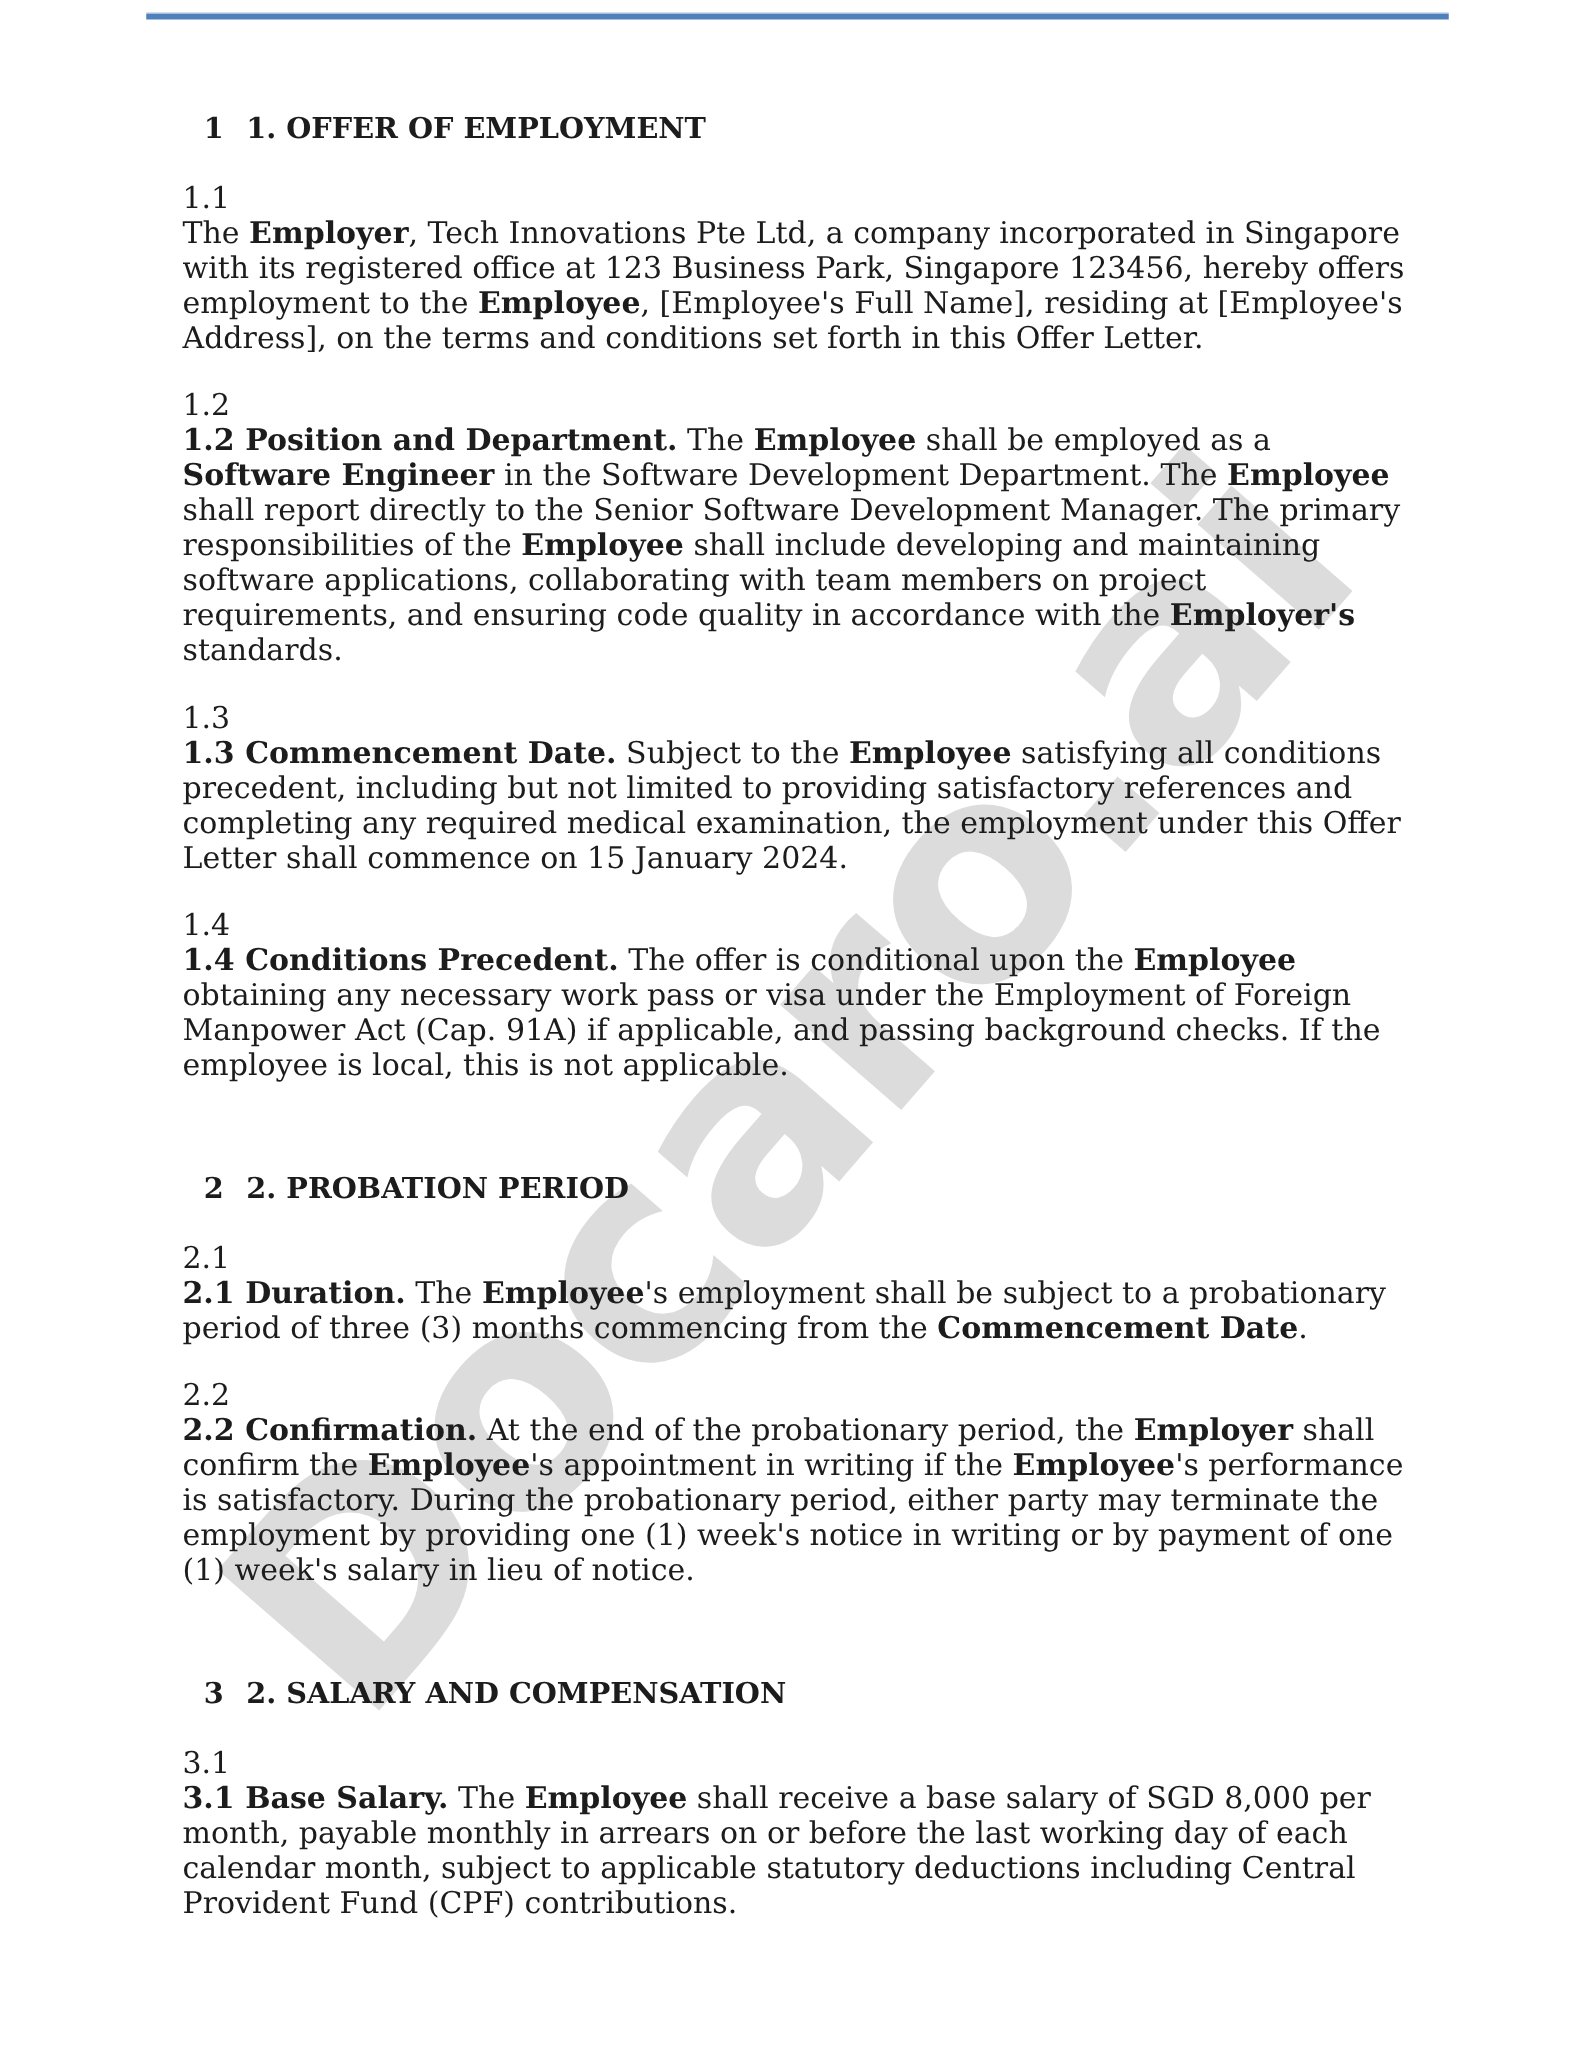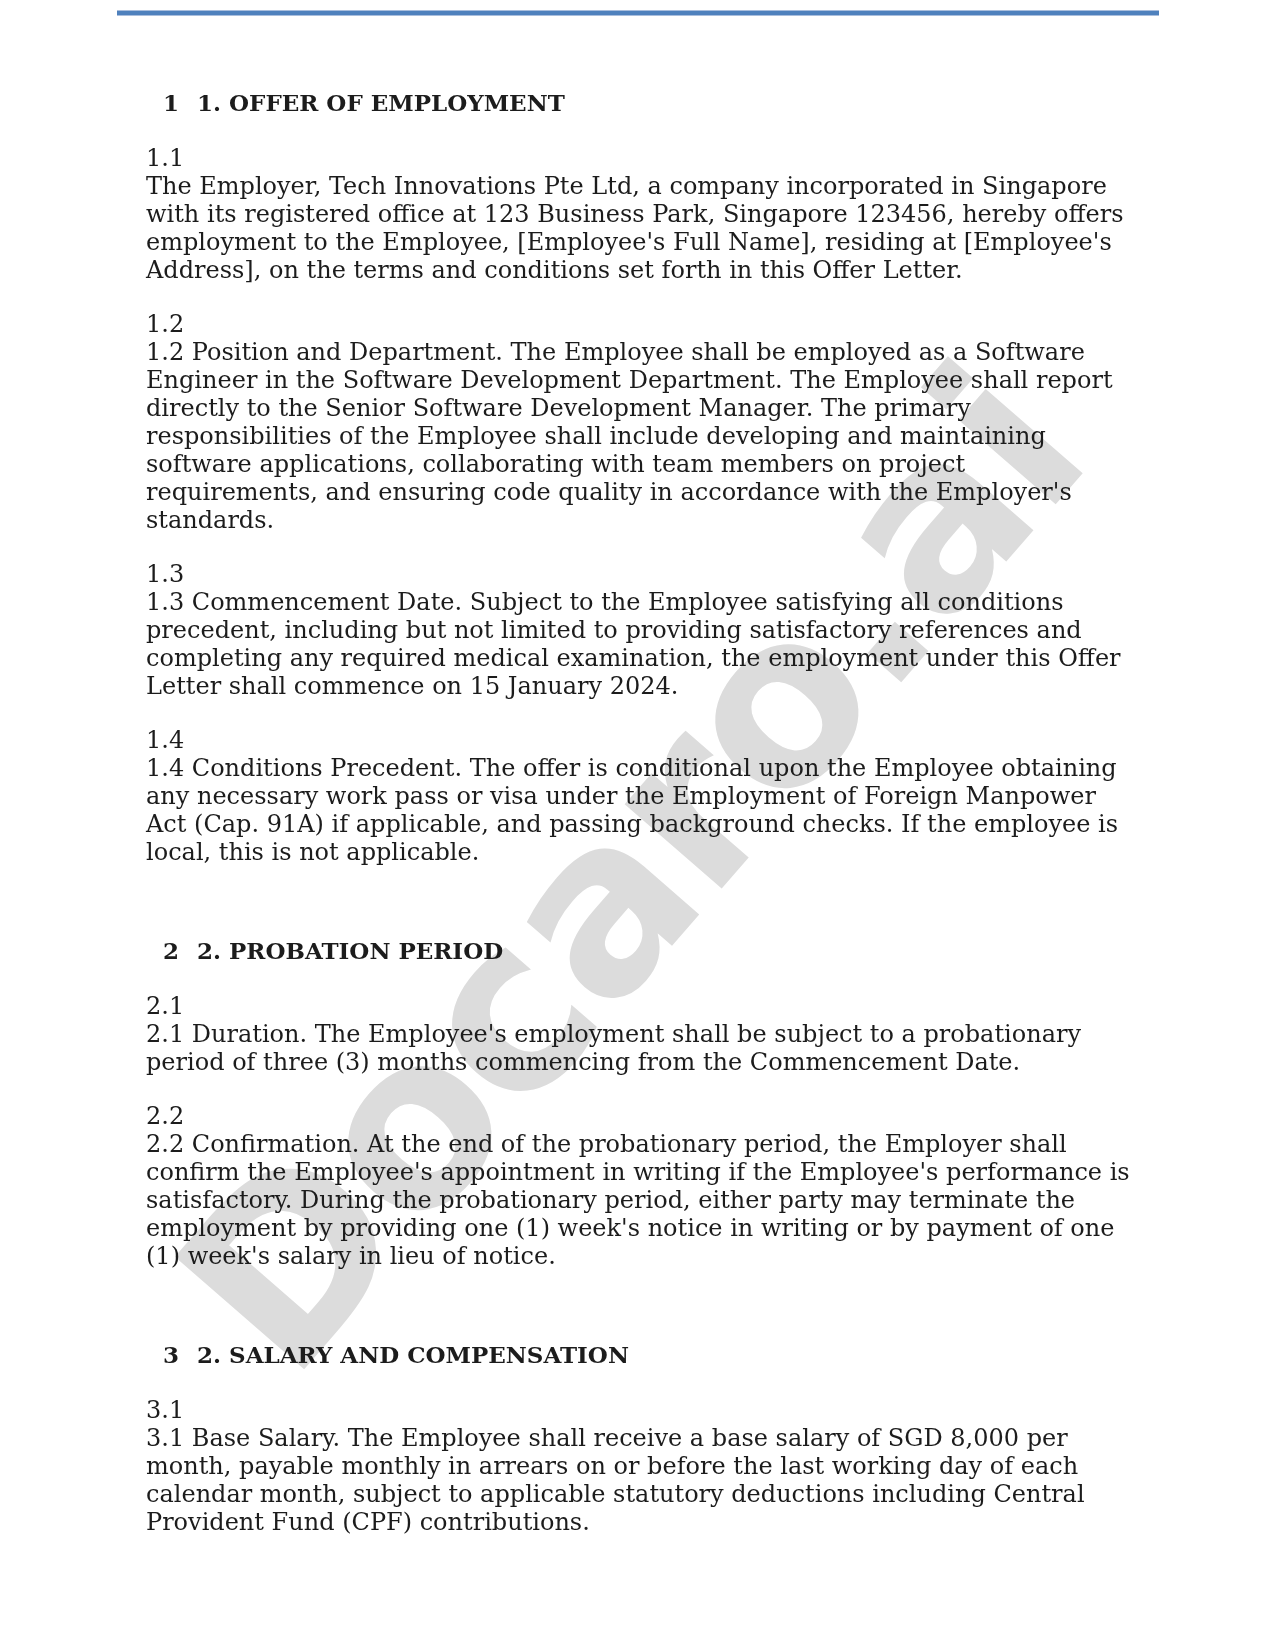--- a/index.html
+++ b/index.html
@@ -69,21 +69,21 @@
   .h-text{flex:1;}
   .item{
     display:flex;
     margin:0 0 26px 0;
     font-size:24px;
     line-height:28px;
     flex-direction:column;
   }
   .i-num{width:53px;flex:none;}
   .i-text{flex:1;margin:0;}
-  .i-text b{font-weight:400;text-align:center;}
+  .i-text b{font-weight:700;text-align:center;}
 </style>
 </head>
 <body>
 
 <div class="page">
   <div class="watermark">Docaro.ai</div>
   <div class="content">
     <div class="rule"></div>
     <div class="sections" id="sections">
         <section class="section">

